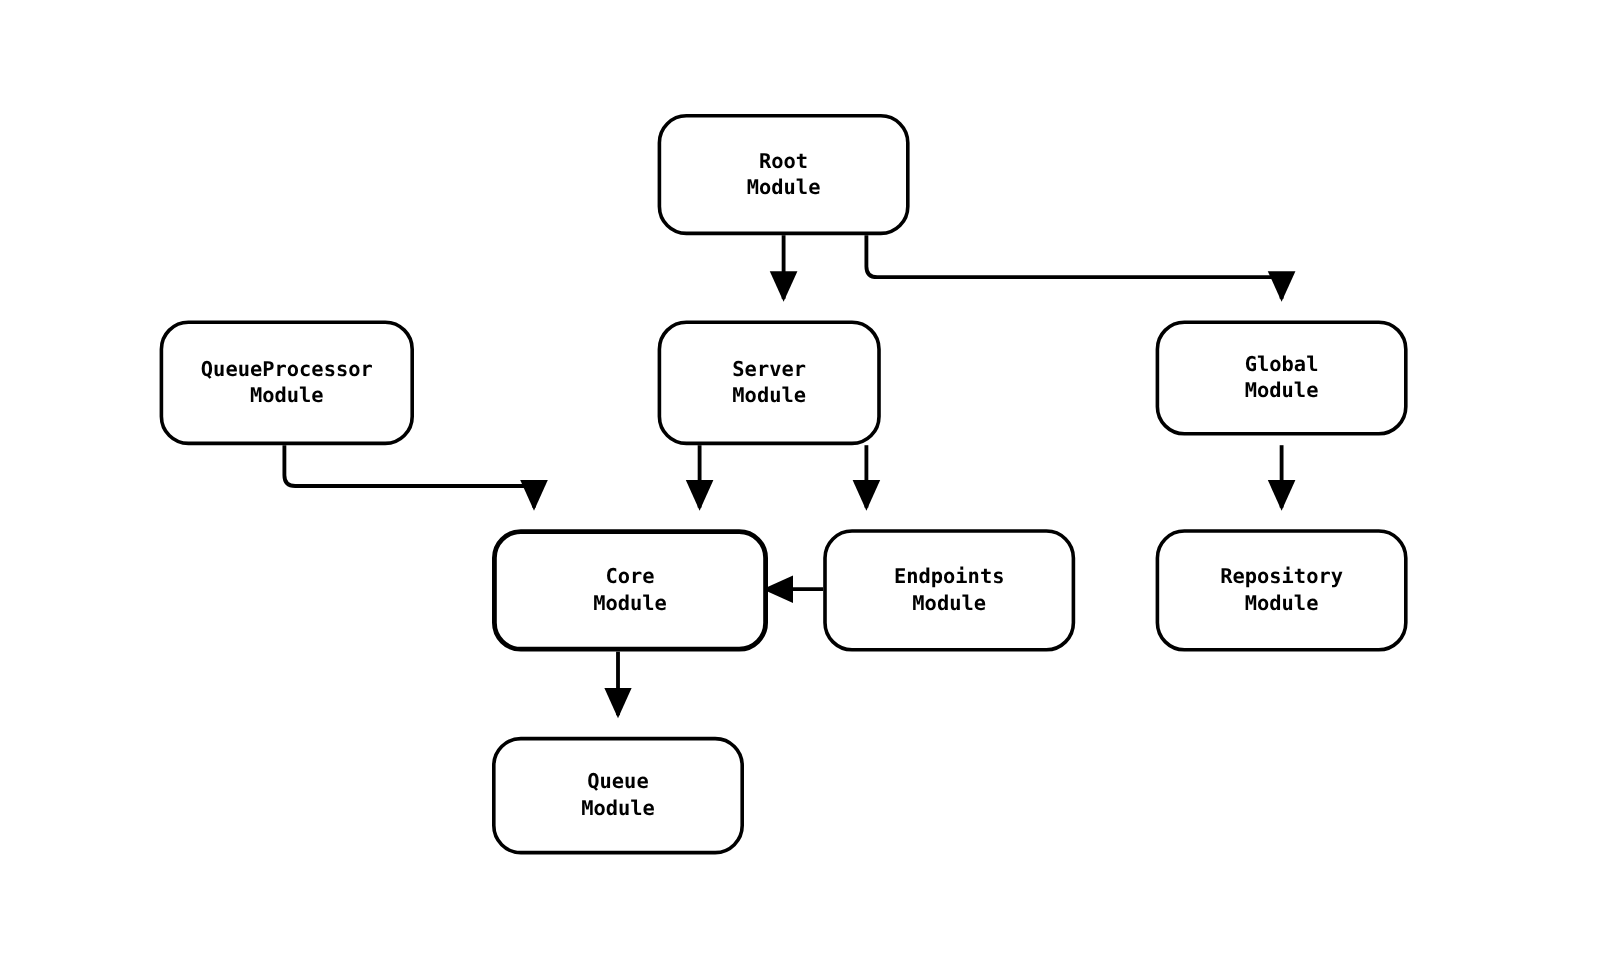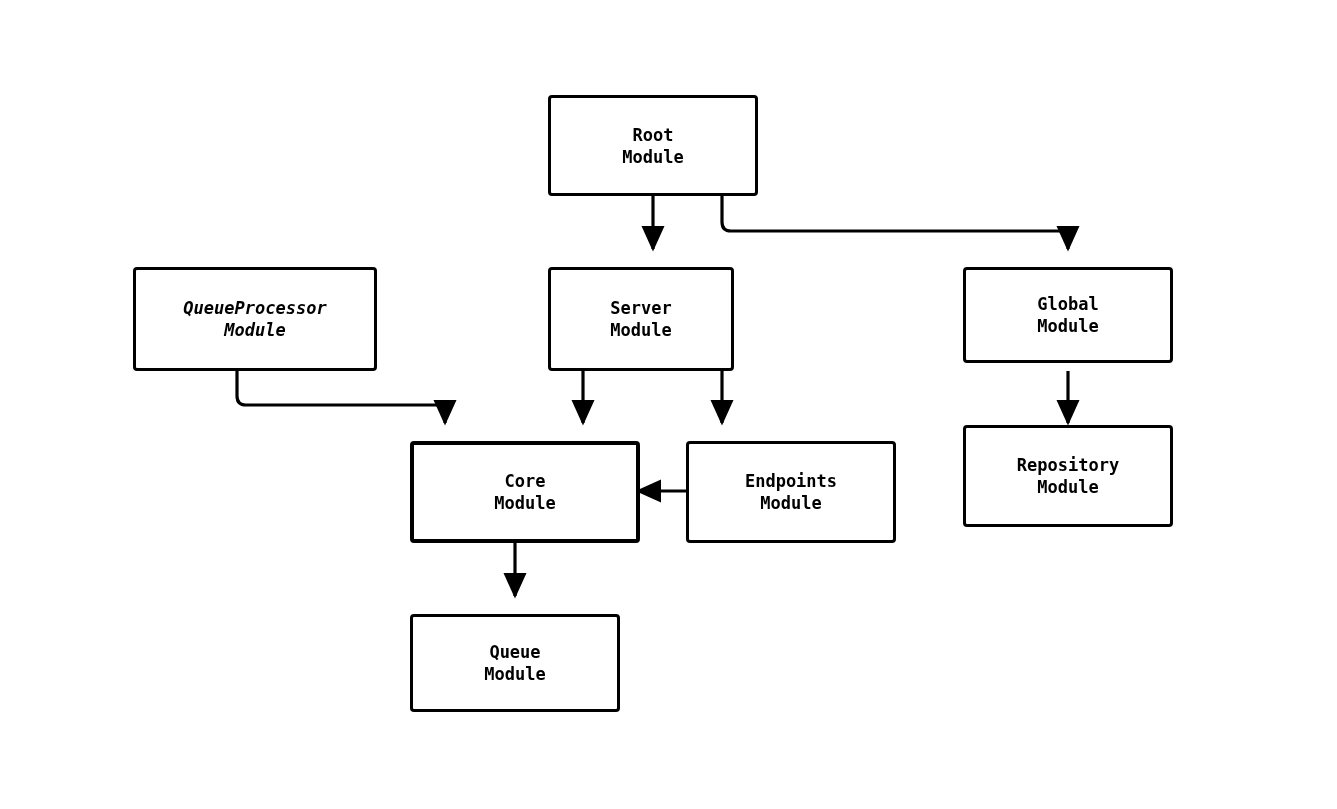--- a/index.html
+++ b/index.html
@@ -28,21 +28,21 @@
     top: 0;
     width: 1337px;
     height: 809px;
     pointer-events: none;
   }
   .node {
     position: absolute;
     box-sizing: border-box;
     background: #ffffff;
     border: 3px solid #000000;
-    border-radius: 4px;
+    border-radius: 24px;
     display: flex;
     flex-direction: column;
     align-items: center;
     justify-content: center;
     text-align: center;
   }
   .node-label {
     font-family: "DejaVu Sans Mono", "Liberation Mono", monospace;
     font-size: 17px;
     font-weight: bold;
@@ -79,21 +79,21 @@
     <path d="M1068,371 L1068,423" fill="none" stroke="#000000" stroke-width="3.2" marker-end="url(#arrowhead)"></path>
 
     <path d="M515,543 L515,596" fill="none" stroke="#000000" stroke-width="3.2" marker-end="url(#arrowhead)"></path>
   </svg>
 
   <div class="node" style="left:548px; top:95px; width:210px; height:101px;">
     <div class="node-label">Root
 Module</div>
   </div>
 
-  <div class="node" style="left:133px; top:267px; width:244px; height:104px;font-style:italic;">
+  <div class="node" style="left:133px; top:267px; width:212px; height:104px;">
     <div class="node-label">QueueProcessor
 Module</div>
   </div>
 
   <div class="node" style="left:548px; top:267px; width:186px; height:104px;">
     <div class="node-label">Server
 Module</div>
   </div>
 
   <div class="node" style="left:963px; top:267px; width:210px; height:96px;">
@@ -104,21 +104,21 @@
   <div class="node" style="left:410px; top:441px; width:230px; height:102px; border-width:4px;">
     <div class="node-label">Core
 Module</div>
   </div>
 
   <div class="node" style="left:686px; top:441px; width:210px; height:102px;">
     <div class="node-label">Endpoints
 Module</div>
   </div>
 
-  <div class="node" style="left:963px; top:425px; width:210px; height:102px;">
+  <div class="node" style="left:963px; top:441px; width:210px; height:102px;">
     <div class="node-label">Repository
 Module</div>
   </div>
 
   <div class="node" style="left:410px; top:614px; width:210px; height:98px;text-align:center;">
     <div class="node-label">Queue
 Module</div>
   </div>
 
 </div>

